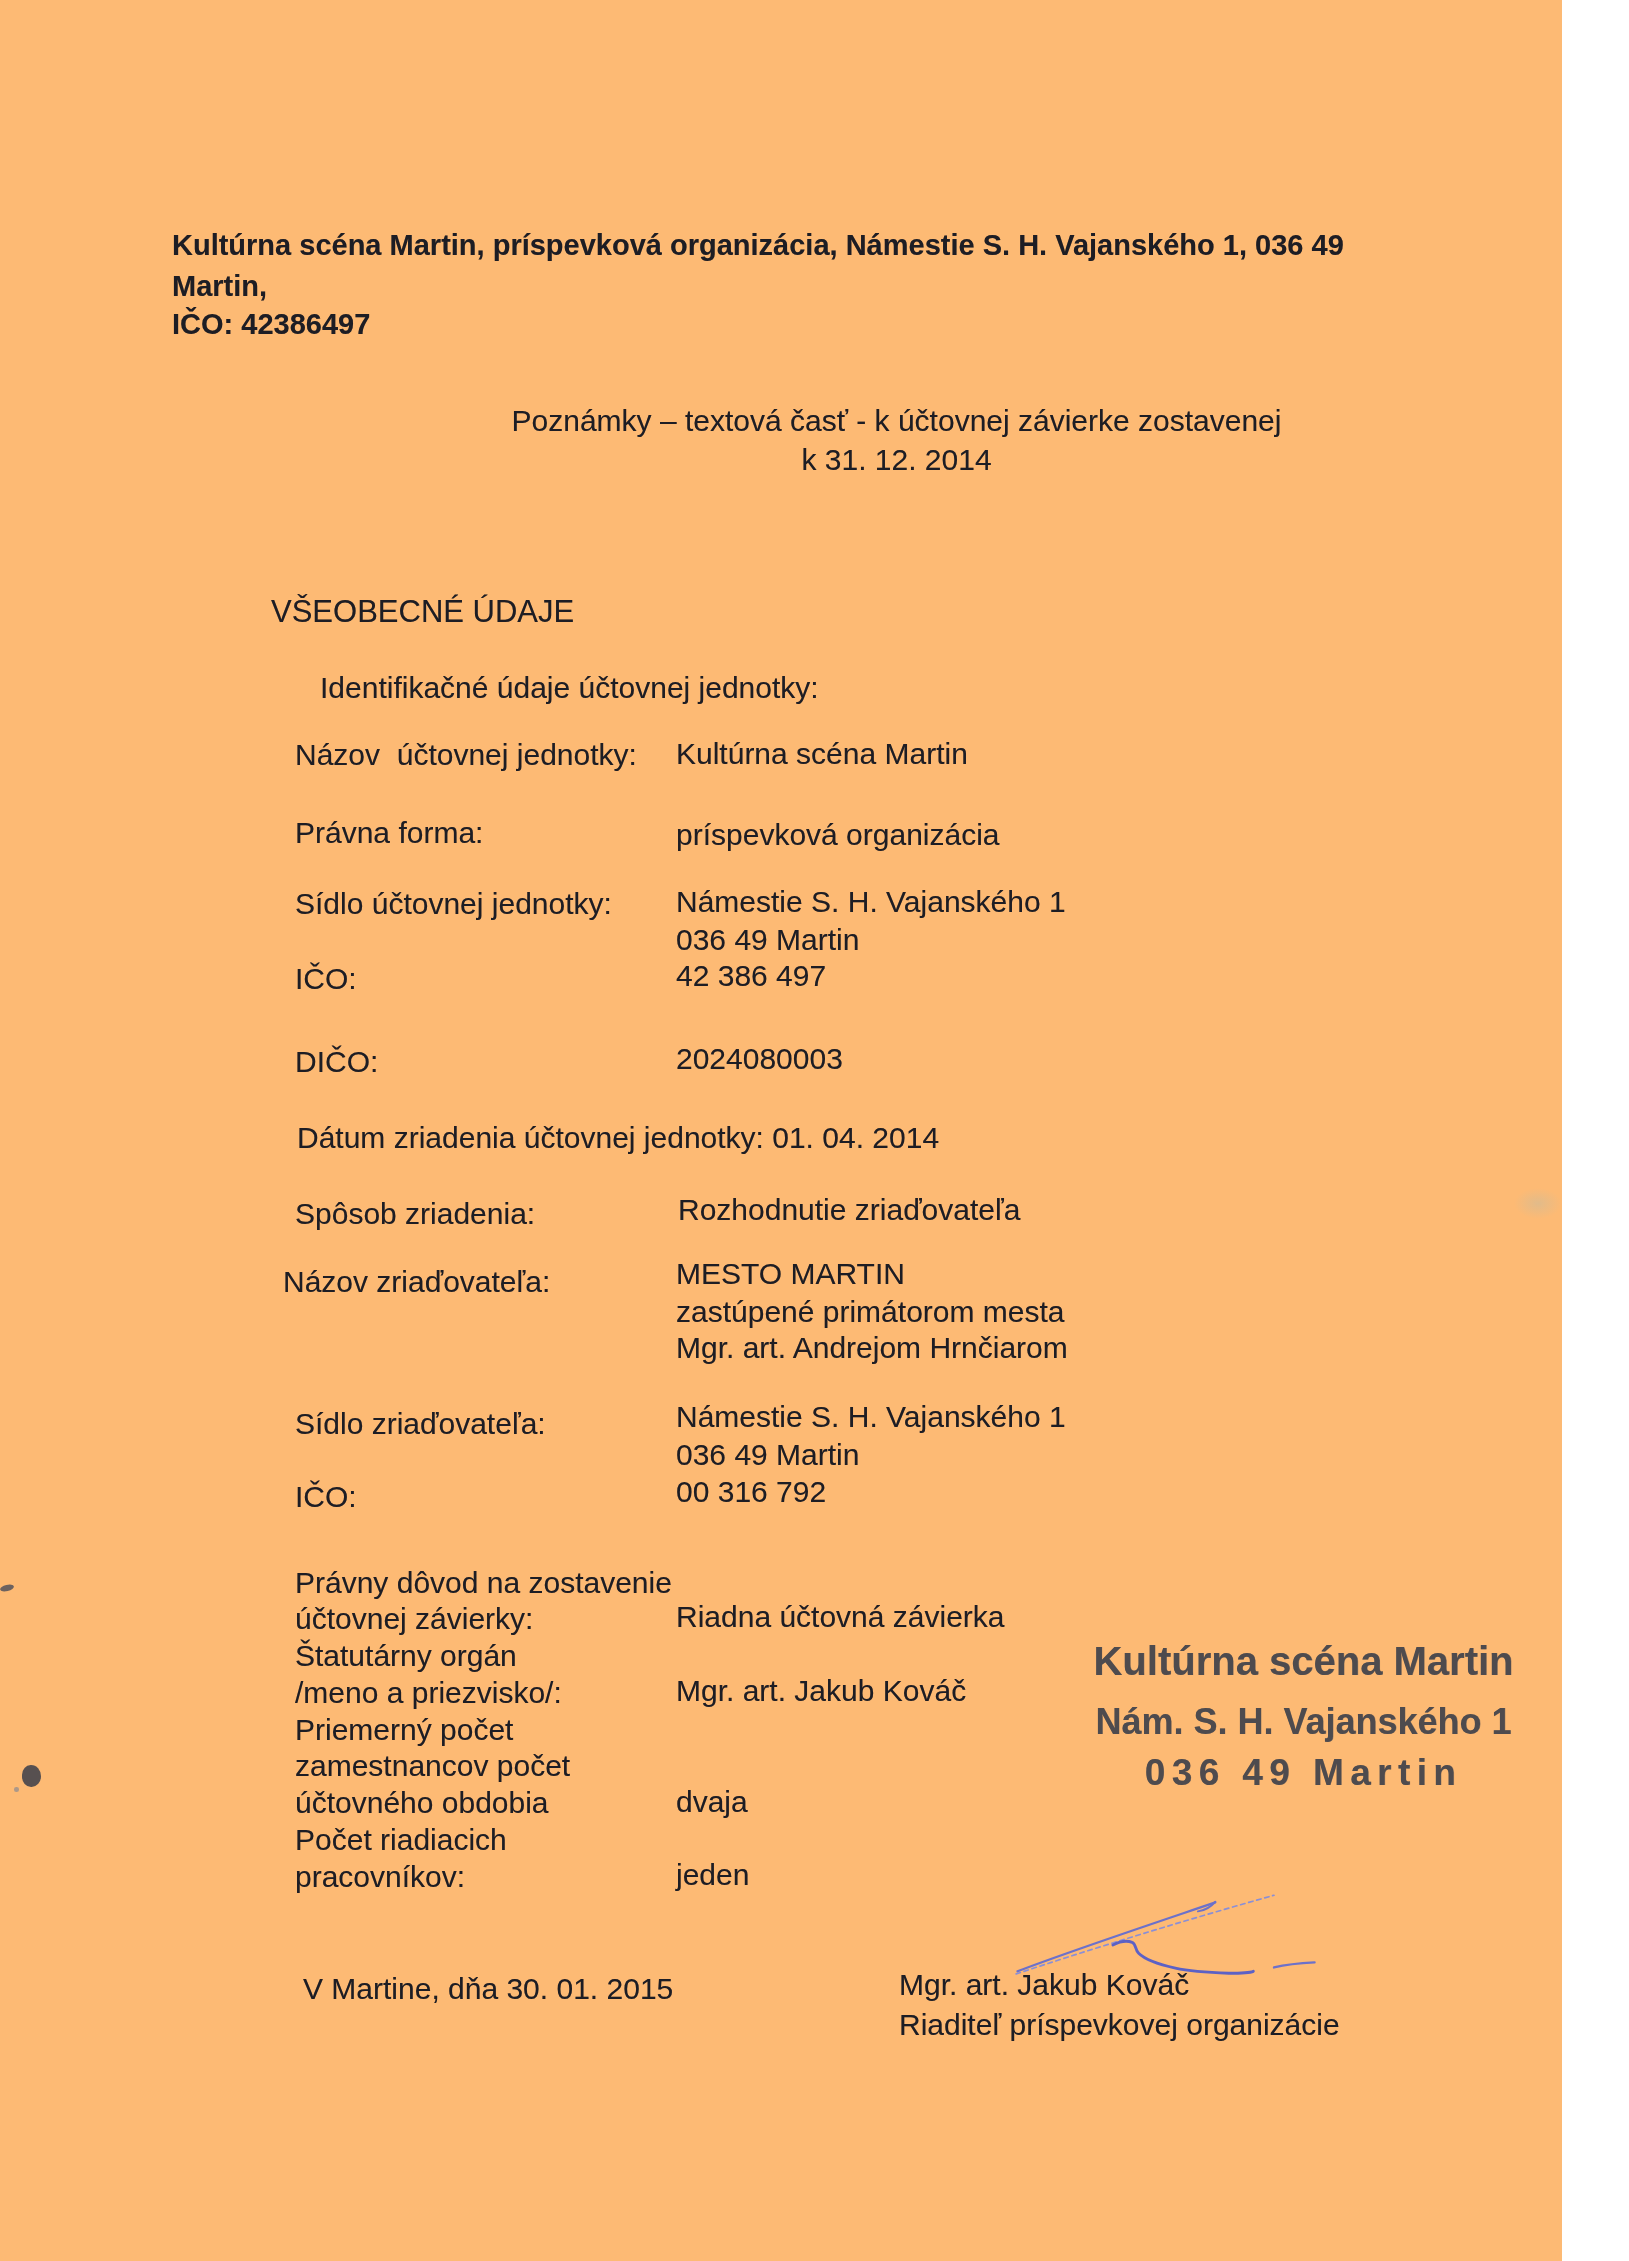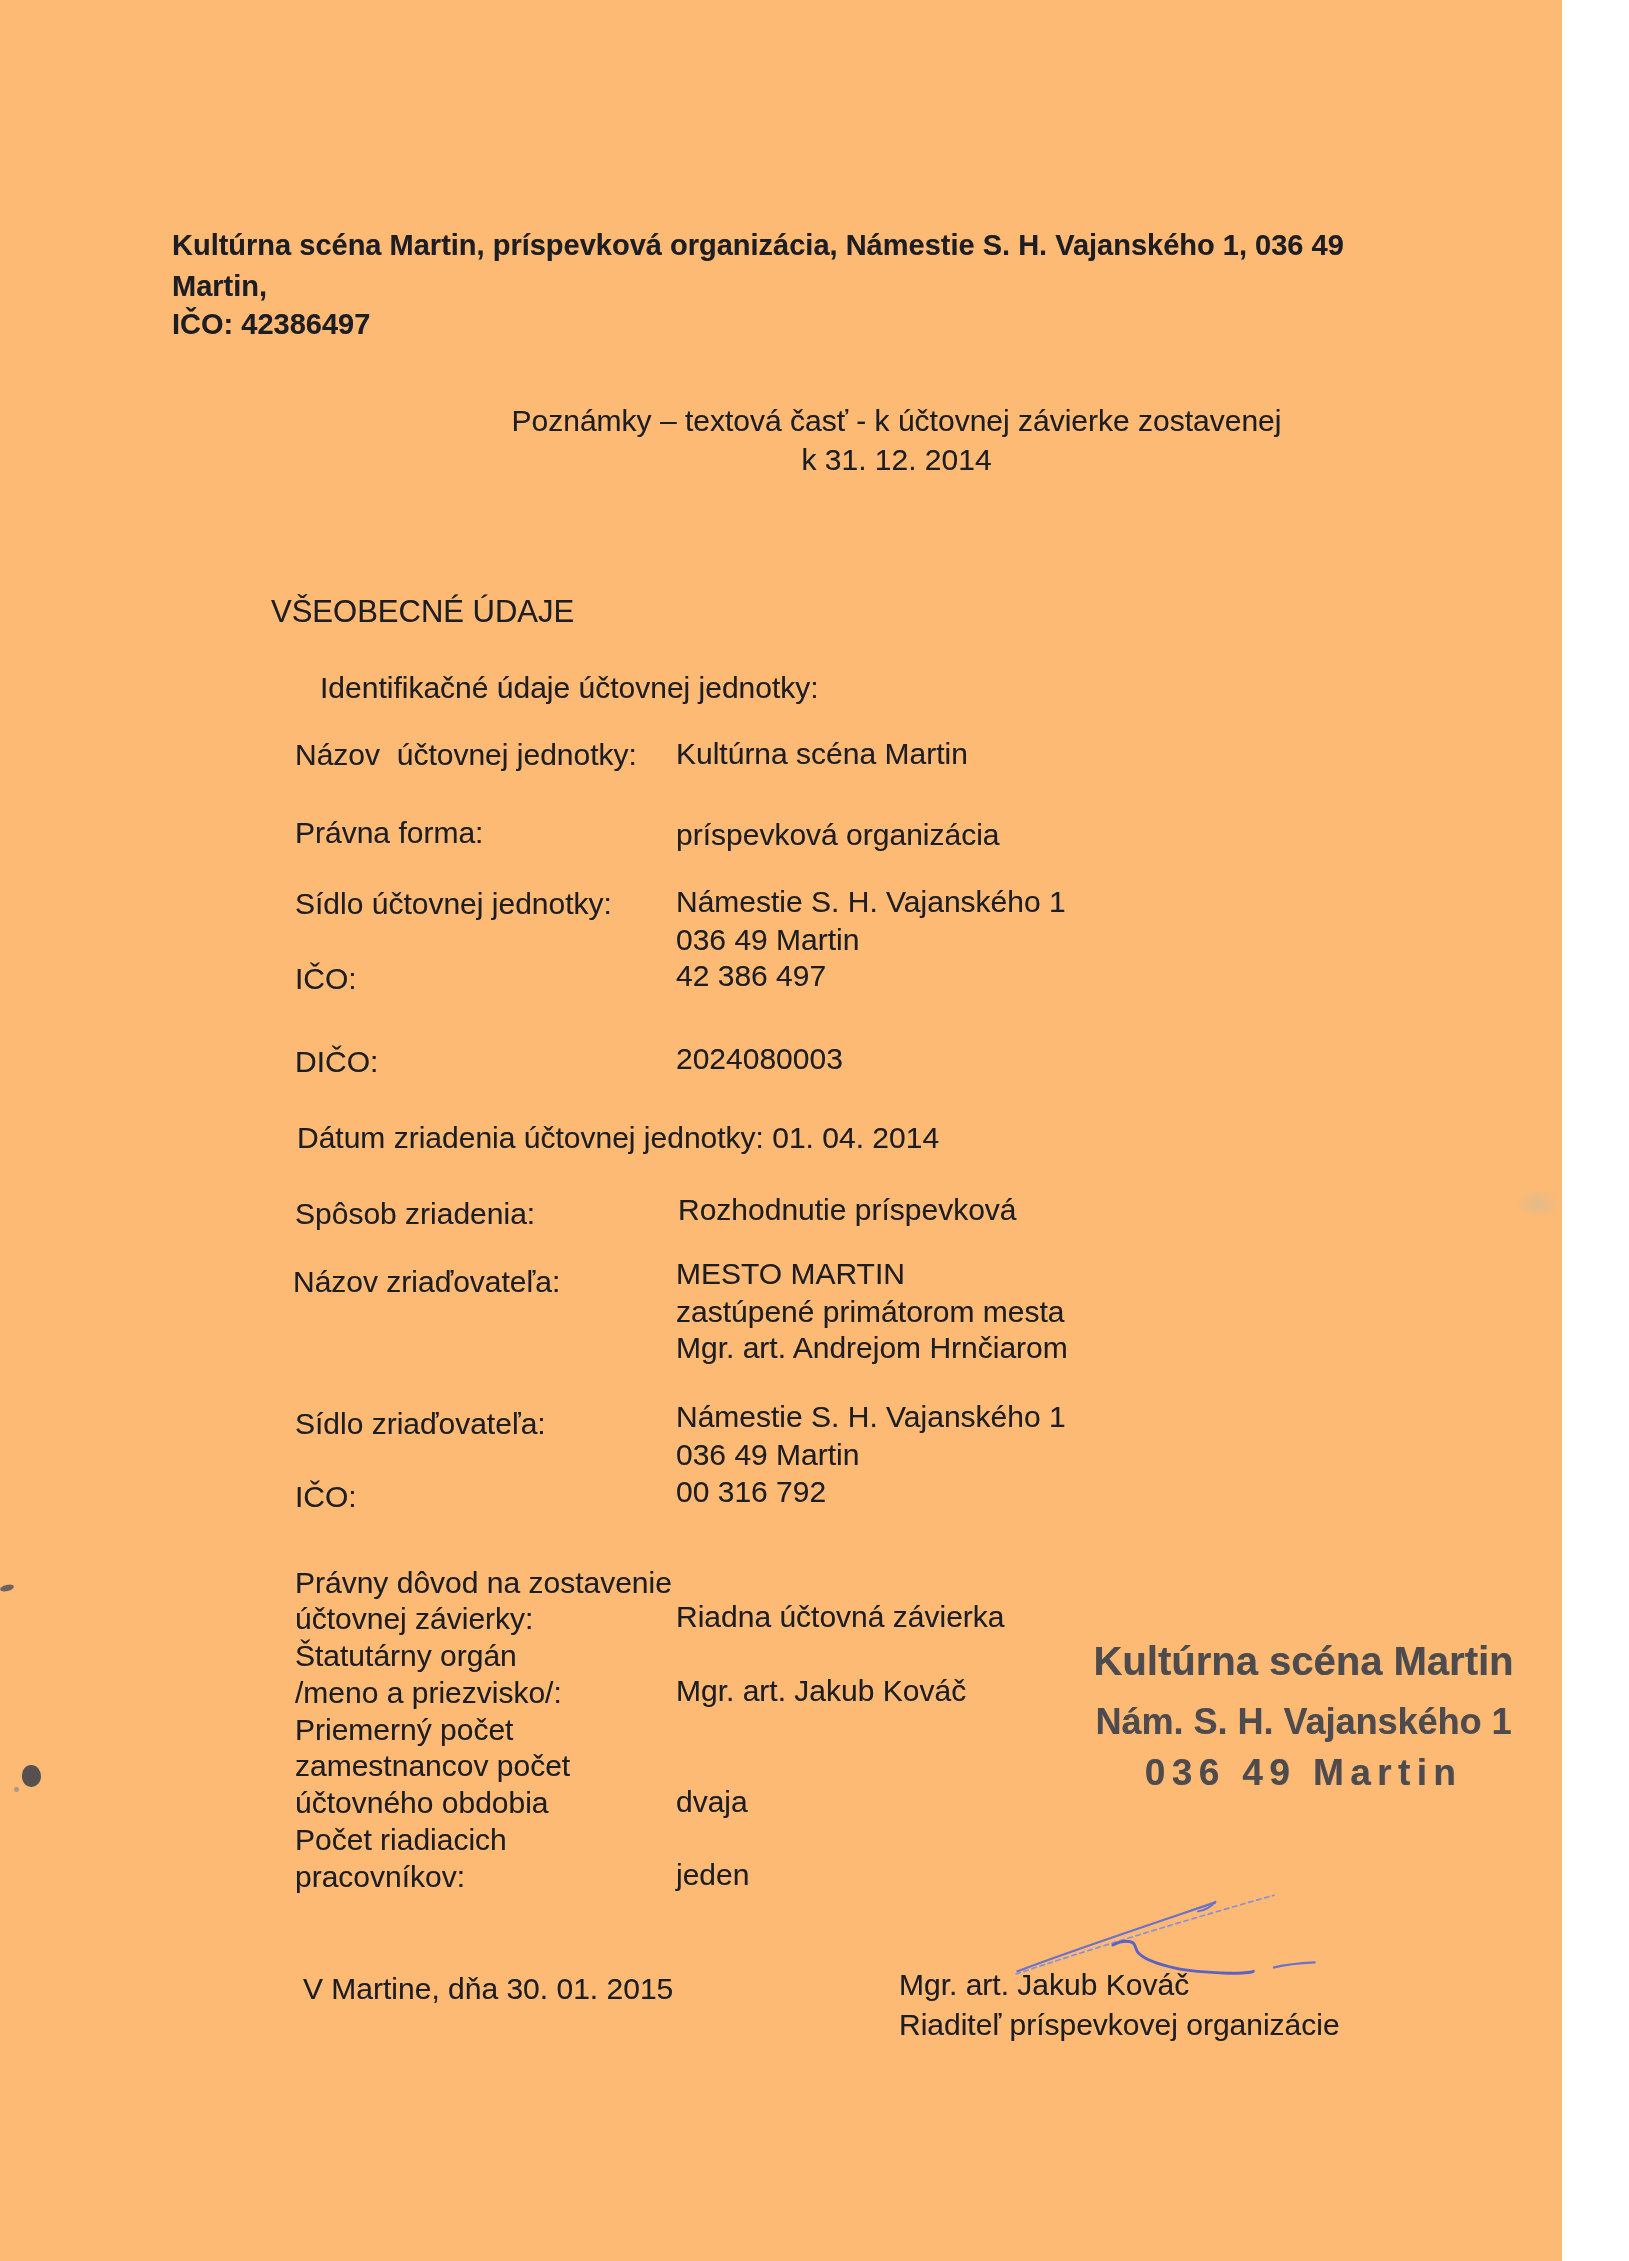--- a/index.html
+++ b/index.html
@@ -85,23 +85,23 @@
 
   <div class="t" style="left:295px;top:962px;">IČO:</div>
   <div class="t" style="left:676px;top:959px;">42 386 497</div>
 
   <div class="t" style="left:295px;top:1045px;">DIČO:</div>
   <div class="t" style="left:676px;top:1042px;">2024080003</div>
 
   <div class="t" style="left:297px;top:1121px;">Dátum zriadenia účtovnej jednotky: 01. 04. 2014</div>
 
   <div class="t" style="left:295px;top:1197px;text-align:right;">Spôsob zriadenia:</div>
-  <div class="t" style="left:678px;top:1193px;">Rozhodnutie príspevková</div>
+  <div class="t" style="left:678px;top:1193px;">Rozhodnutie zriaďovateľa</div>
 
-  <div class="t" style="left:293px;top:1265px;">Názov zriaďovateľa:</div>
+  <div class="t" style="left:283px;top:1265px;">Názov zriaďovateľa:</div>
   <div class="t" style="left:676px;top:1257px;">MESTO MARTIN</div>
   <div class="t" style="left:676px;top:1295px;">zastúpené primátorom mesta</div>
   <div class="t" style="left:676px;top:1331px;">Mgr. art. Andrejom Hrnčiarom</div>
 
   <div class="t" style="left:295px;top:1407px;">Sídlo zriaďovateľa:</div>
   <div class="t" style="left:676px;top:1400px;">Námestie S. H. Vajanského 1</div>
   <div class="t" style="left:676px;top:1438px;">036 49 Martin</div>
 
   <div class="t" style="left:295px;top:1480px;">IČO:</div>
   <div class="t" style="left:676px;top:1475px;">00 316 792</div>

